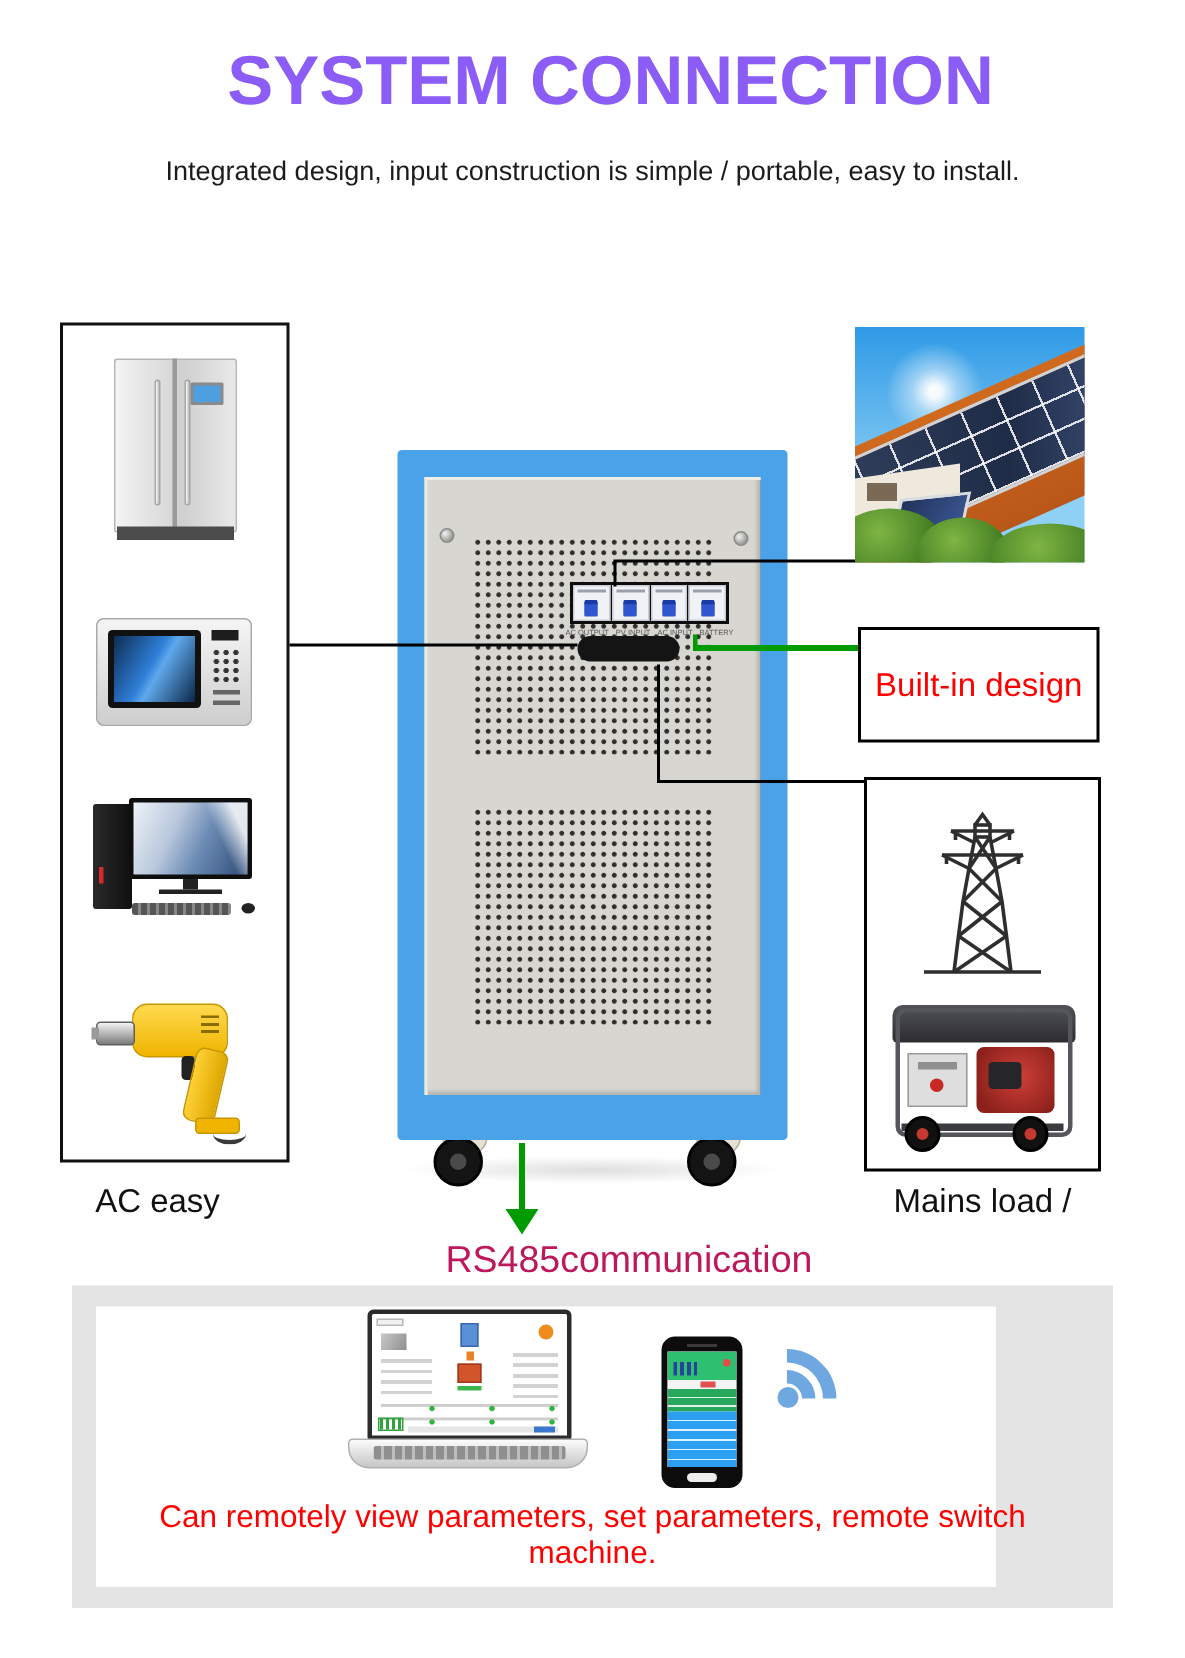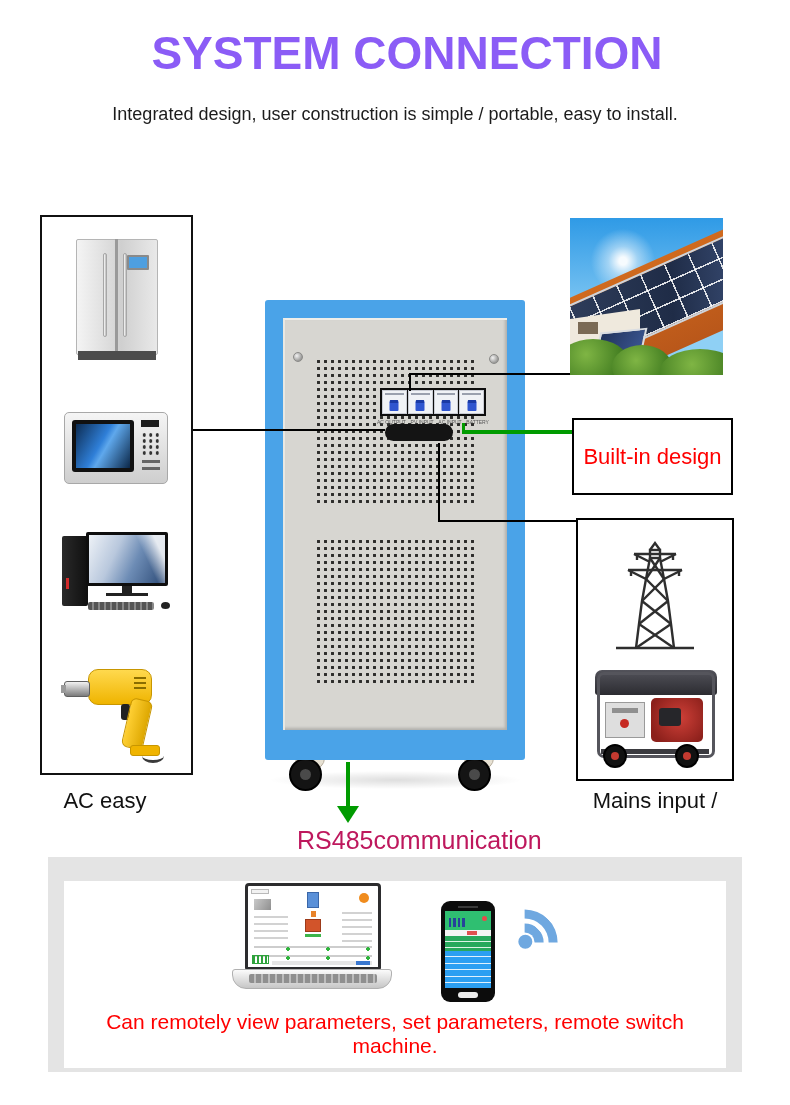--- a/index.html
+++ b/index.html
@@ -184,21 +184,21 @@
     background:#26262a; border-radius:3px; }
   .gen-base { position:absolute; left:6px; bottom:12px; width:108px; height:5px; background:#3b3b40; }
   .gen-wheel { position:absolute; bottom:-2px; width:24px; height:24px; border-radius:50%;
     background:#111; border:2px solid #000; }
   .gen-wheel::after { content:""; position:absolute; left:6px; top:6px; width:8px; height:8px;
     border-radius:50%; background:#c43a30; }
   .gen-wheel.w1 { left:8px; } .gen-wheel.w2 { left:80px; }
 
   
   .bottom-box { position:absolute; left:48px; top:857px; width:694px; height:215px; background:#e4e4e4; }
-  .bottom-inner { position:absolute; left:16px; top:24px; width:662px; height:187px; background:#fff; }
+  .bottom-inner { position:absolute; left:16px; top:14px; width:600px; height:187px; background:#fff; }
   .remote-note { position:absolute; left:0; top:129px; width:662px; text-align:center;
     font-size:21px; color:var(--text-red,#ff0000); }
 
   
   .laptop { position:absolute; left:168px; top:2px; width:160px; height:112px; }
   .lap-screen { position:absolute; left:13px; top:0; width:136px; height:87px;
     background:#fff; border:3px solid #2c2c2e; border-radius:4px 4px 2px 2px; }
   .ui { position:absolute; }
   .ui-field { left:3px; top:3px; width:18px; height:5px; background:#f2f2f2; border:1px solid #b9b9b9; }
   .ui-img { left:6px; top:13px; width:17px; height:11px;
@@ -254,21 +254,21 @@
     border-top-color:var(--wifi-blue,#6fa8e0); }
   .wifi .a1 { left:14px; top:40px; width:38px; height:38px; }
   .wifi .a2 { left:0px;  top:26px; width:66px; height:66px; }
 </style>
 </head>
 <body>
 
 <div class="page">
 
   <div class="main-title">SYSTEM CONNECTION</div>
-  <div class="subtitle">Integrated design, user construction is simple / portable, easy to install.</div>
+  <div class="subtitle">Integrated design, input construction is simple / portable, easy to install.</div>
 
   <div class="left-box">
     <div class="appl fridge">
       <div class="body"></div>
       <div class="seam"></div>
       <div class="h1"></div>
         <div class="h2"></div>
       <div class="disp"></div>
       <div class="base"></div>
     </div>
@@ -395,21 +395,21 @@
       <div class="gen-canopy"></div>
       <div class="gen-frame"></div>
       <div class="gen-panel"></div>
       <div class="gen-engine"></div>
       <div class="gen-base"></div>
       <div class="gen-wheel w1"></div>
       <div class="gen-wheel w2"></div>
     </div>
   </div>
   <div class="side-label mains-label">
-    <div>Mains input /</div>
+    <div>Mains load /</div>
   </div>
 
   <div class="conn" style="left:193px; top:429px; width:192px; height:2px;"></div>
   <div class="conn" style="left:409px; top:374px; width:2px; height:17px;"></div>
   <div class="conn" style="left:409px; top:373px; width:161px; height:2px;"></div>
   <div class="conn" style="left:438px; top:443px; width:2px; height:79px;"></div>
   <div class="conn" style="left:438px; top:520px; width:140px; height:2px;"></div>
   <div class="gconn" style="left:462px; top:423px; width:3px; height:10px;"></div>
   <div class="gconn" style="left:462px; top:430px; width:110px; height:4px;"></div>
 

